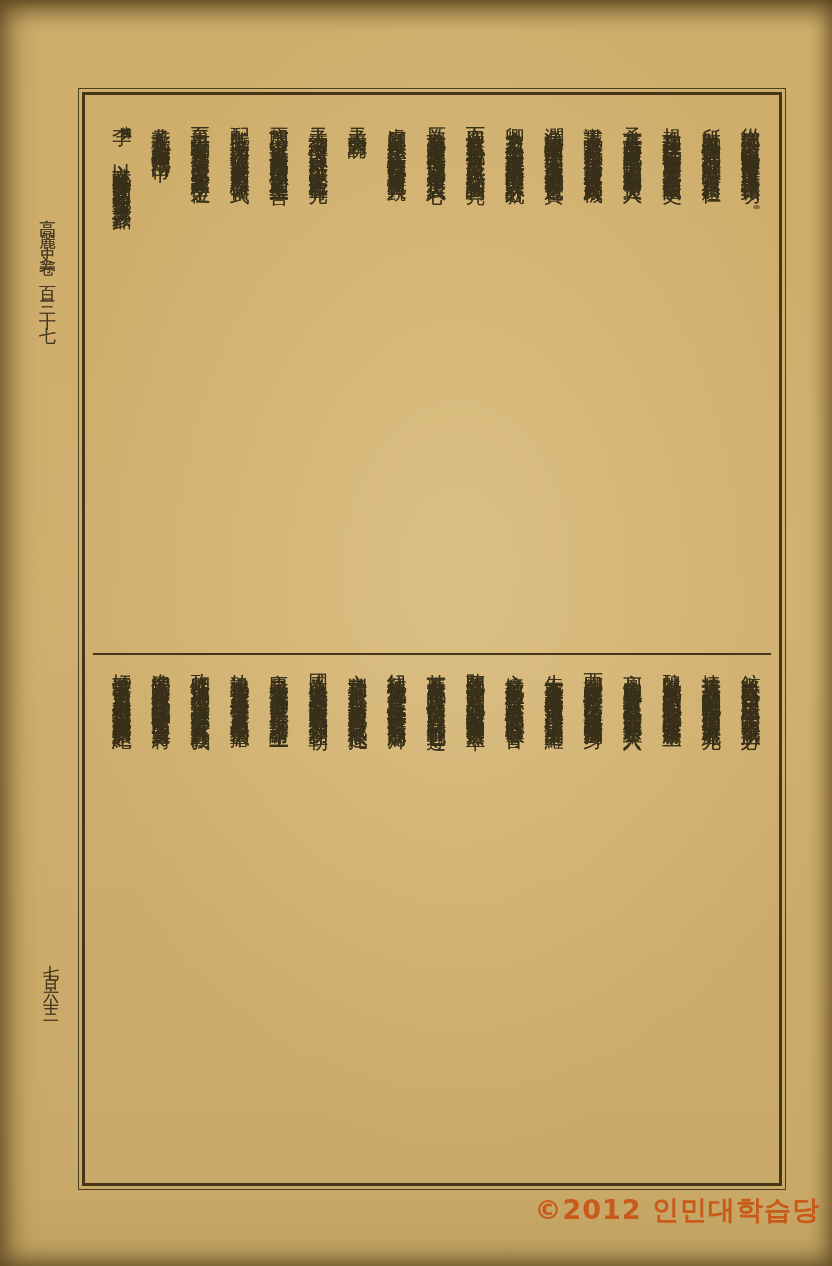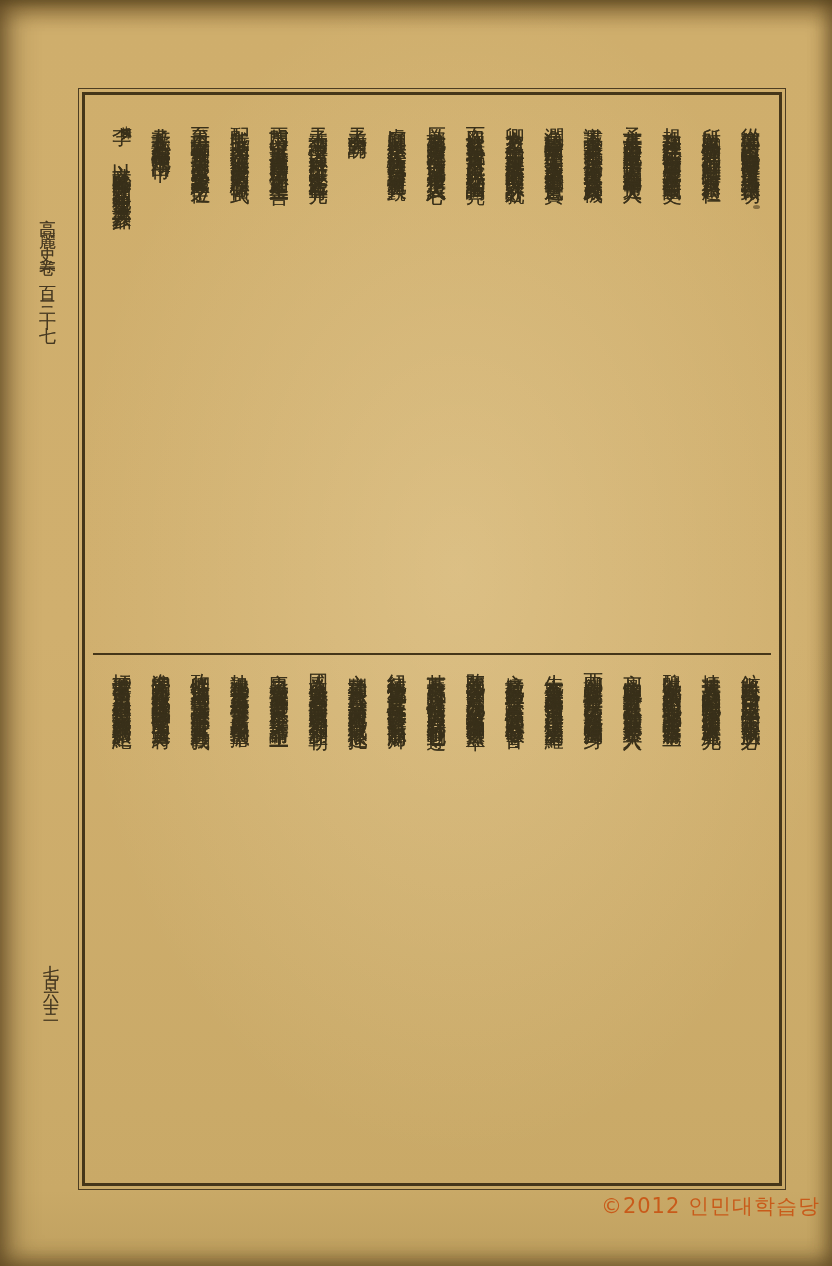--- a/index.html
+++ b/index.html
@@ -62,21 +62,21 @@
     writing-mode:vertical-rl;
     text-orientation:upright;
     color:#453821;
     text-shadow:0 0 .5px rgba(69,56,33,.7);
   }
   .margin-label.volume{left:36px;top:206px;font-size:17px;letter-spacing:13.5px;}
   .margin-label.folio{left:40px;top:952px;font-size:16px;letter-spacing:11px;}
   .watermark{
     position:absolute;right:12px;top:1192px;
     font-family:"DejaVu Sans","Liberation Sans",sans-serif;
-    font-size:21px;font-weight:normal;
+    font-size:27px;font-weight:bold;
     color:#c94e0e;opacity:.85;
     letter-spacing:1px;
   }
   .speck{position:absolute;background:rgba(60,45,20,.5);border-radius:50%;}
 </style>
 </head>
 <body>
 
 <div class="page">
 

